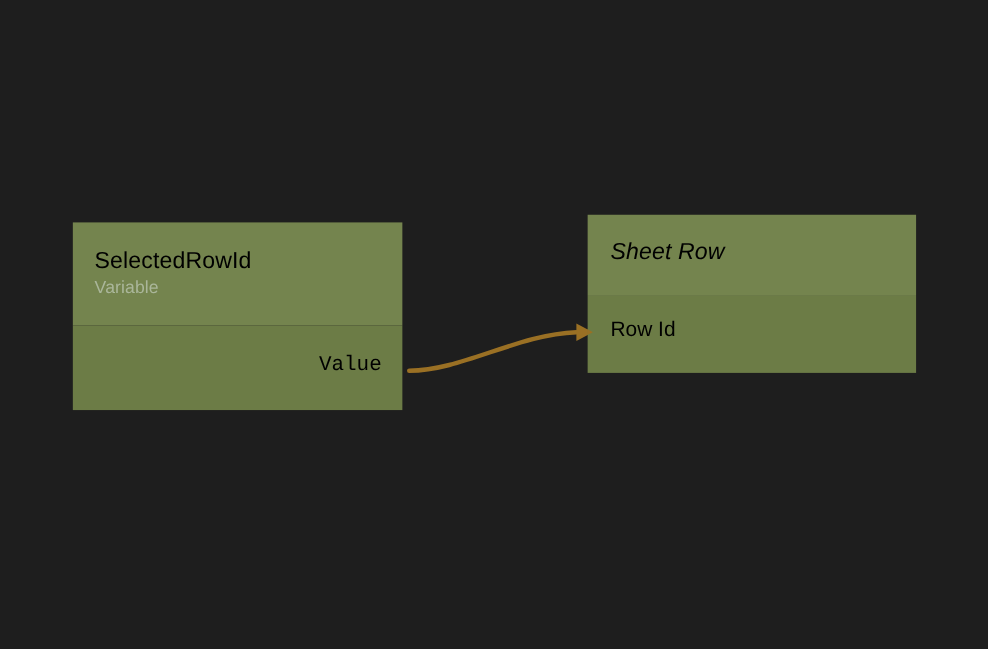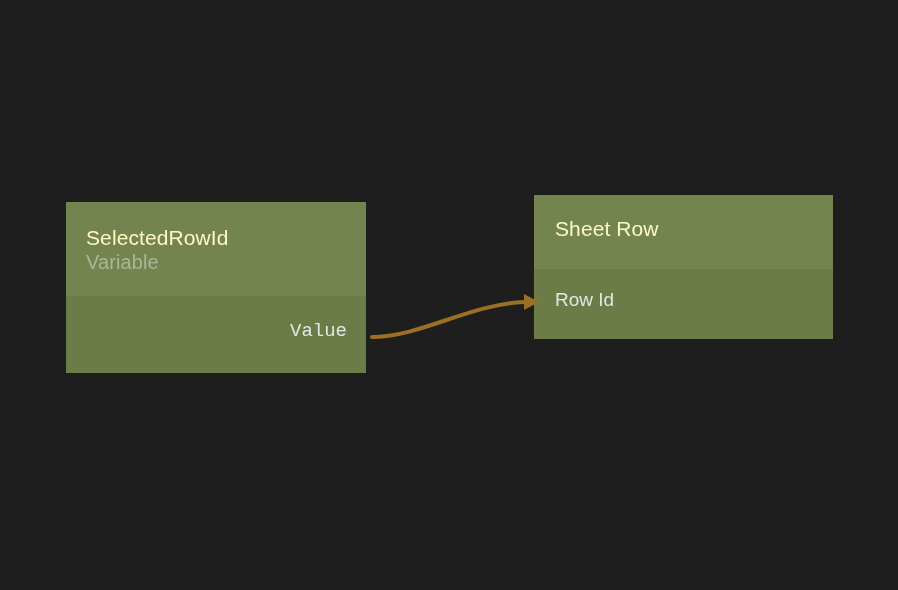--- a/index.html
+++ b/index.html
@@ -27,36 +27,36 @@
   .node-header {
     background: #74844e;
     box-sizing: border-box;
   }
   .node-body {
     background: #6c7c46;
     box-sizing: border-box;
     position: relative;
   }
   .node-title {
-    color: #fef9c3;
+    color: #000000;
     font-size: 21px;
     line-height: 24px;
     letter-spacing: 0.1px;
     white-space: nowrap;
   }
   .node-subtitle {
     color: #aab69a;
-    font-size: 20px;
+    font-size: 16px;
     line-height: 24px;
     letter-spacing: 0.1px;
     white-space: nowrap;
   }
   .port-label {
     position: absolute;
-    color: #e5e5e5;
+    color: #000000;
     font-size: 19px;
     line-height: 22px;
     white-space: nowrap;
   }
 
   
   #node-variable {
     left: 66px;
     top: 202px;
     width: 300px;
@@ -78,20 +78,21 @@
   
   #node-sheetrow {
     left: 534px;
     top: 195px;
     width: 299px;
     height: 144px;
   }
   #node-sheetrow .node-header {
     height: 74px;
     padding: 22px 0 0 21px;
+    font-style: italic;
   }
   #node-sheetrow .node-body {
     height: 70px;
   }
   #node-sheetrow .port-label {
     left: 21px;
     top: 20px;
   }
 
   

